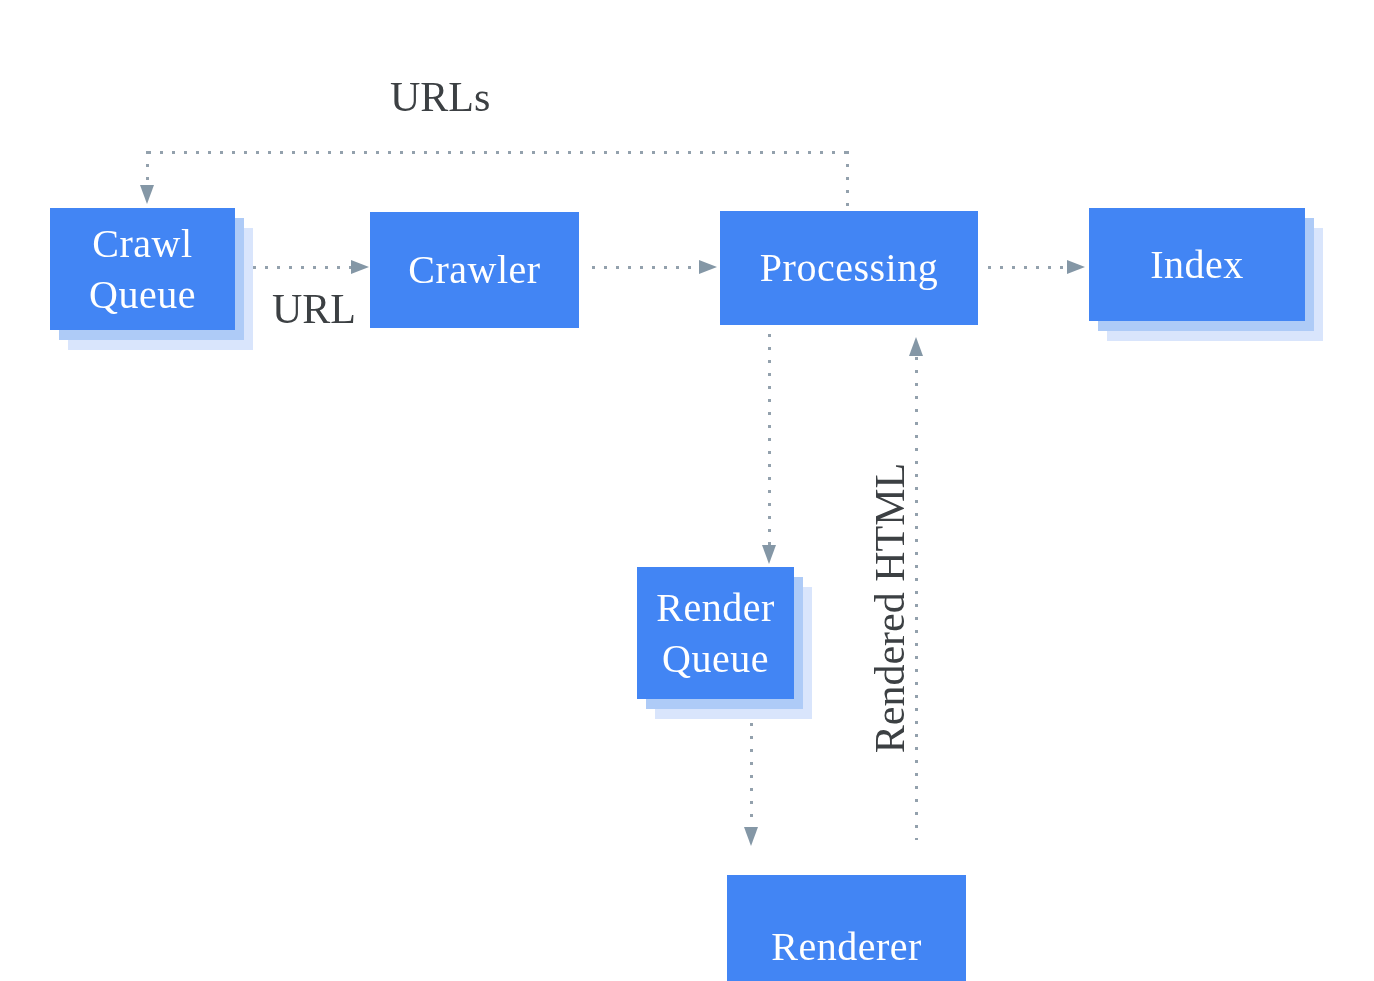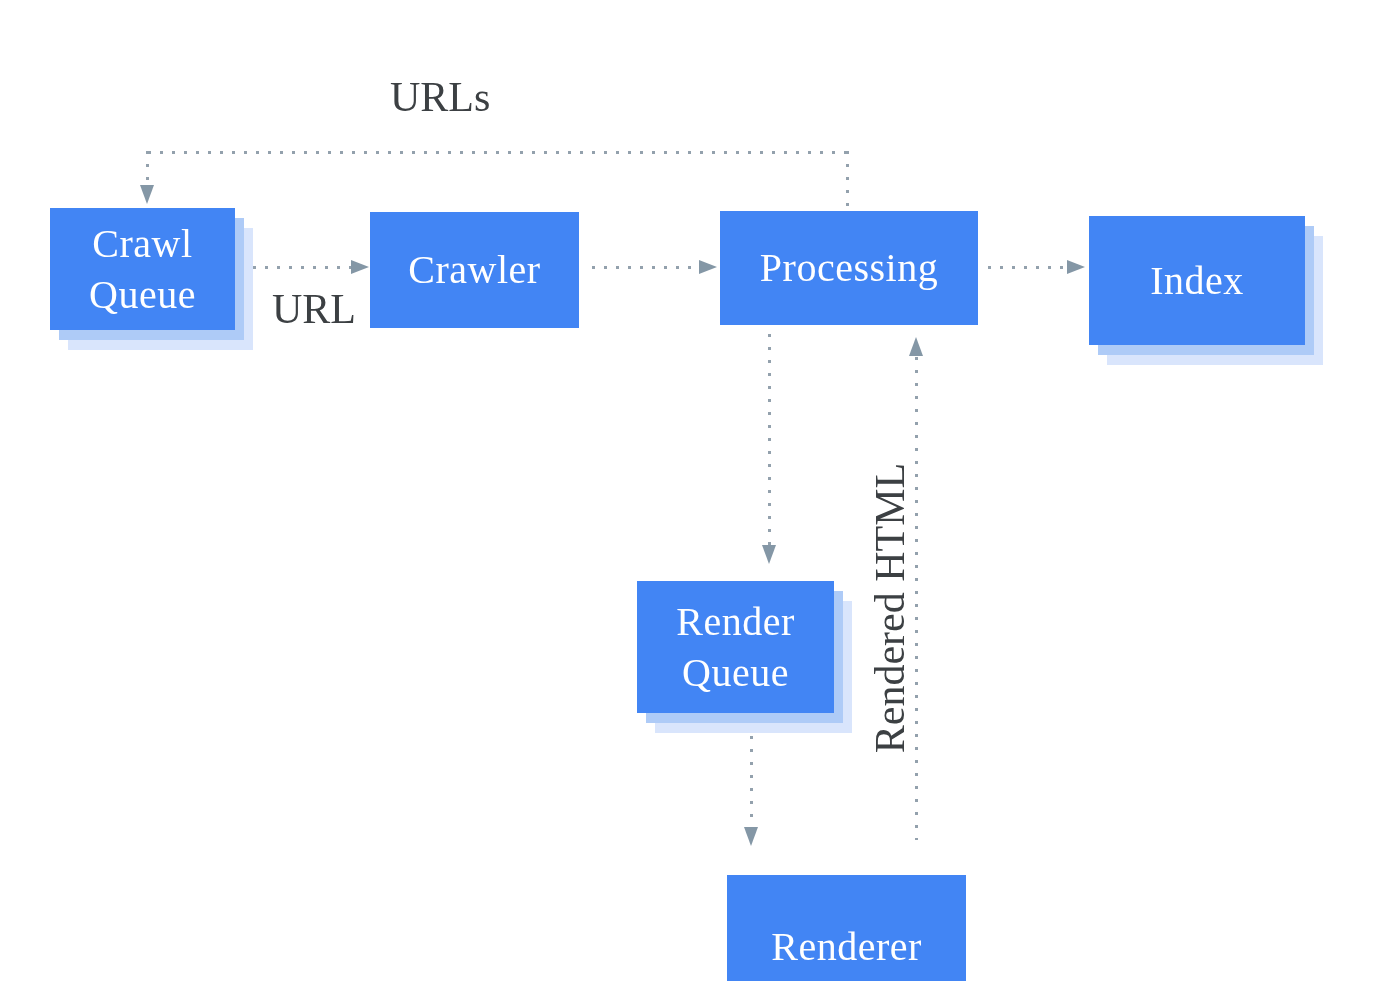--- a/index.html
+++ b/index.html
@@ -109,25 +109,25 @@
   </div>
 
   <div class="node" style="left:720px;top:171px;width:258px;height:114px">
     <span class="node-label">Processing</span>
   </div>
 
   <div class="node" style="left:370px;top:172px;width:209px;height:116px">
     <span class="node-label">Crawler</span>
   </div>
 
-  <div class="node shadowed" style="left:1089px;top:176px;width:216px;height:129px">
+  <div class="node shadowed" style="left:1089px;top:168px;width:216px;height:113px">
     <span class="node-label">Index</span>
   </div>
 
-  <div class="node shadowed" style="left:637px;top:541px;width:197px;height:132px">
+  <div class="node shadowed" style="left:637px;top:527px;width:157px;height:132px">
     <span class="node-label">Render Queue</span>
   </div>
 
   <div class="node" style="left:727px;top:835px;width:239px;height:144px">
     <span class="node-label">Renderer</span>
   </div>
 
 </div>
 
 </body></html>

